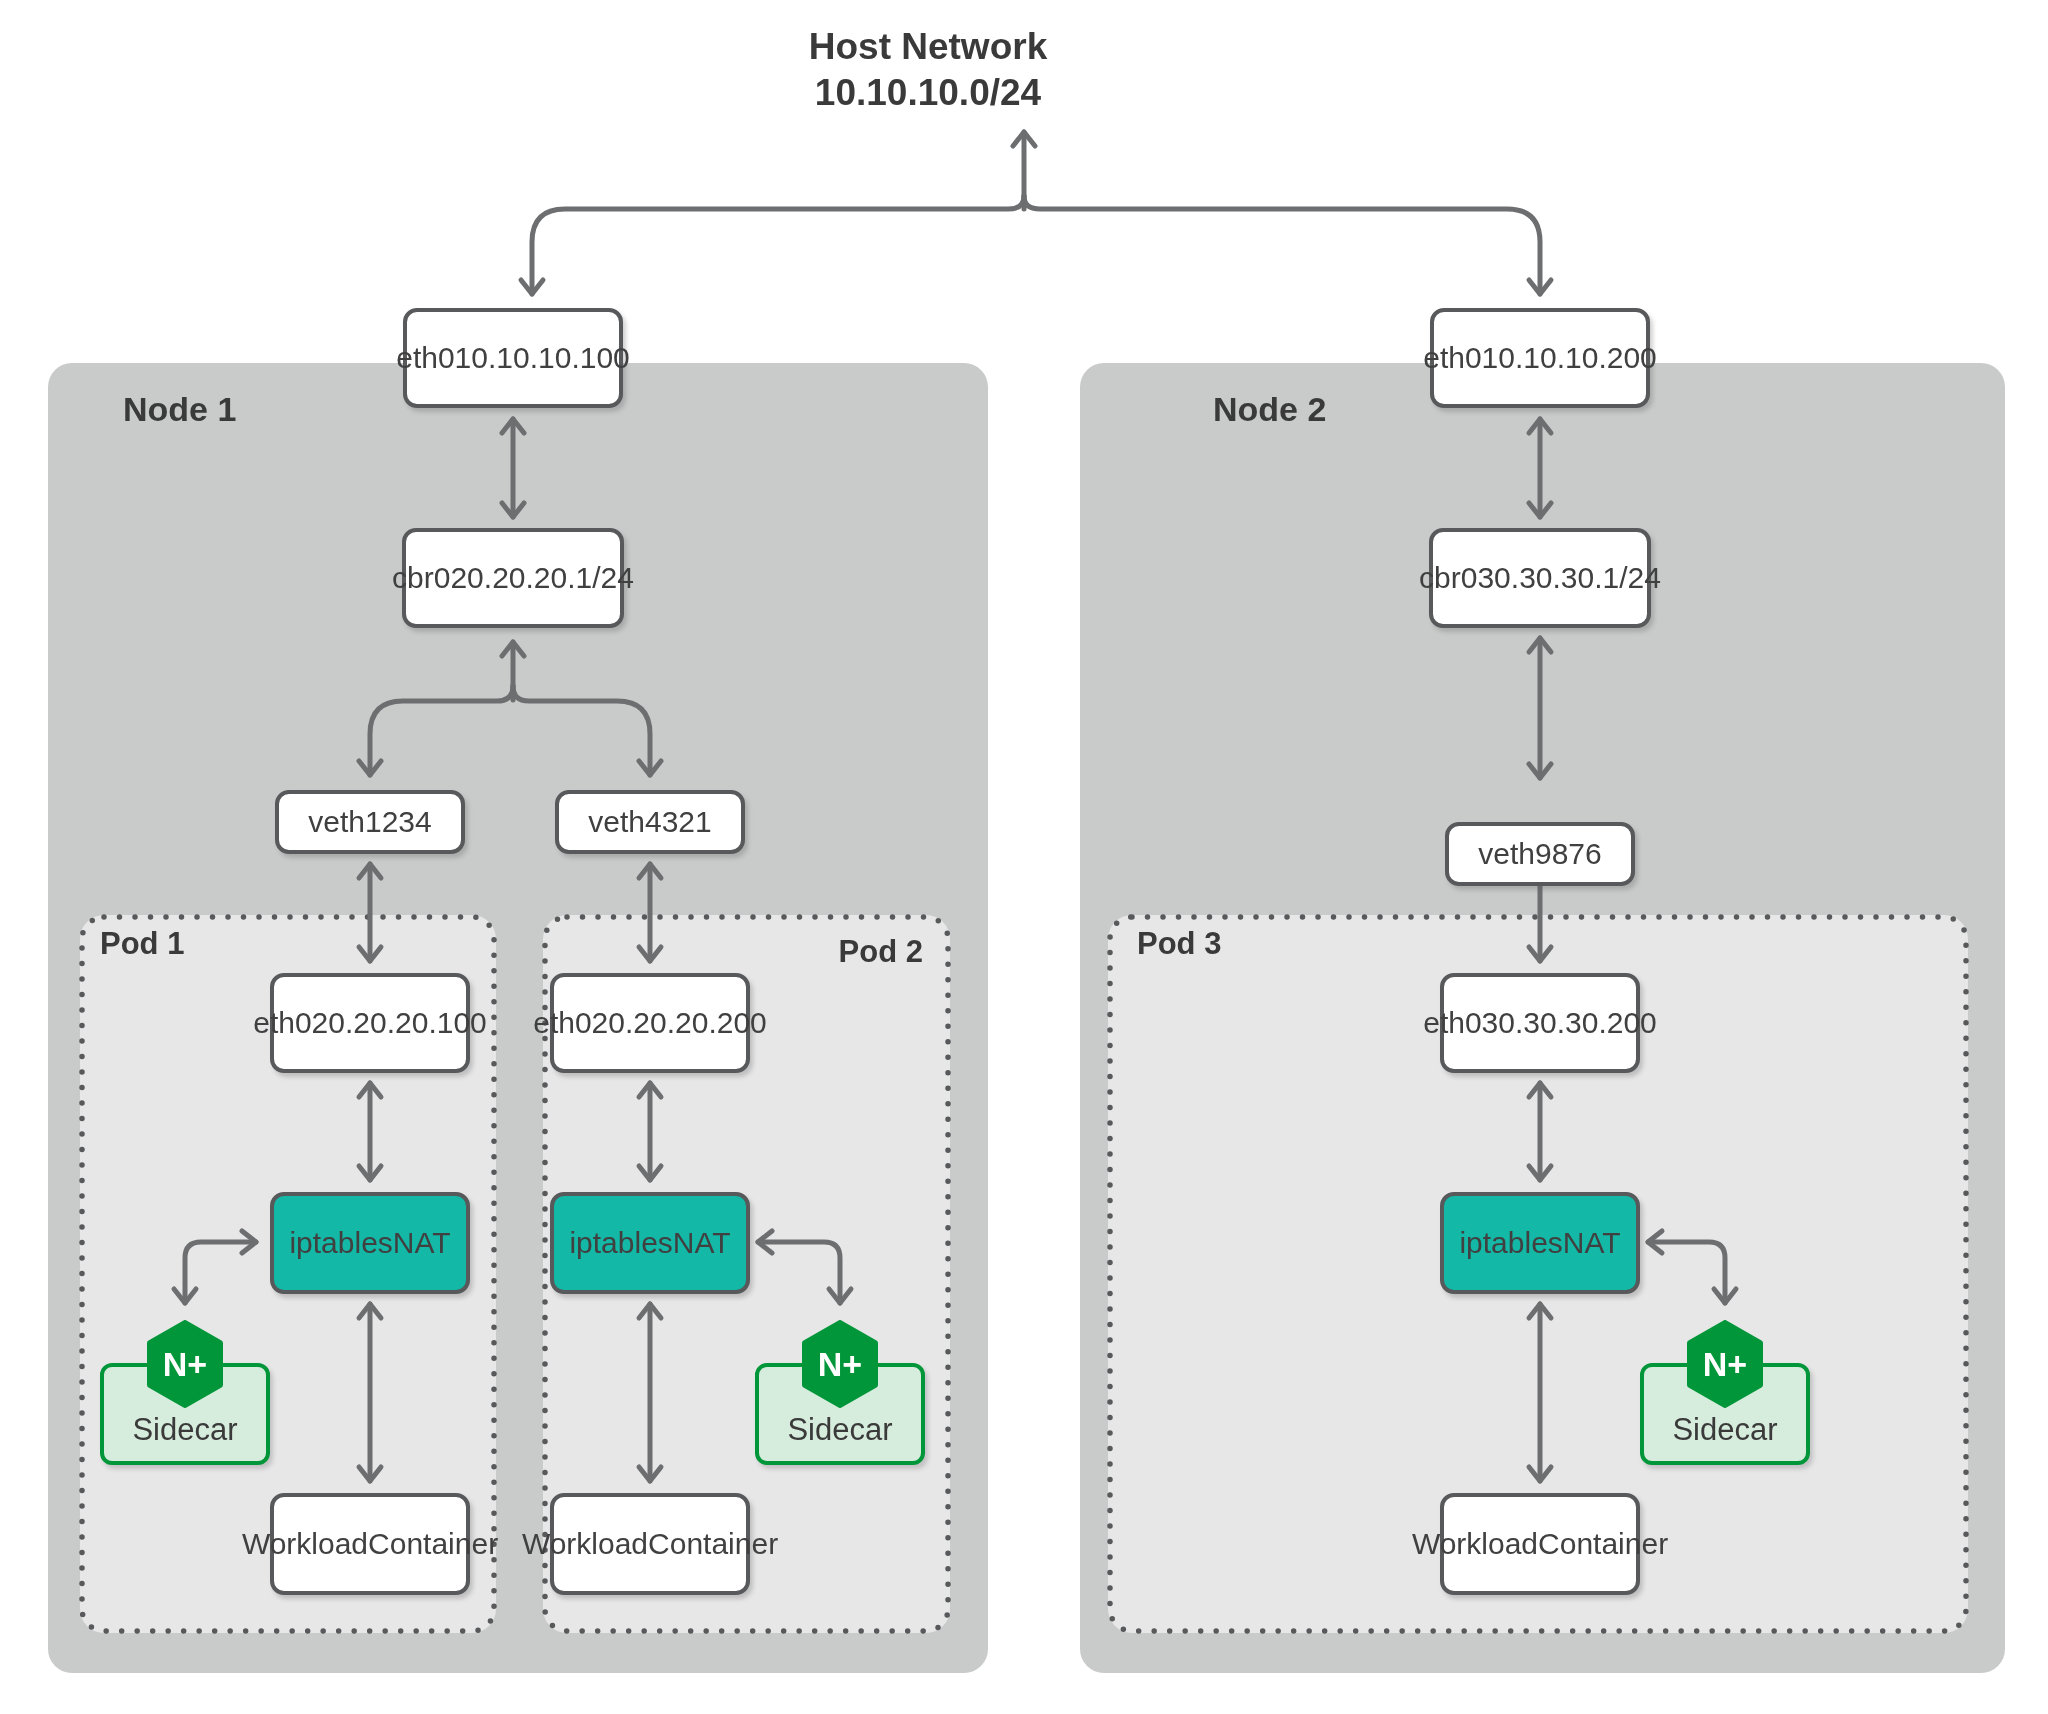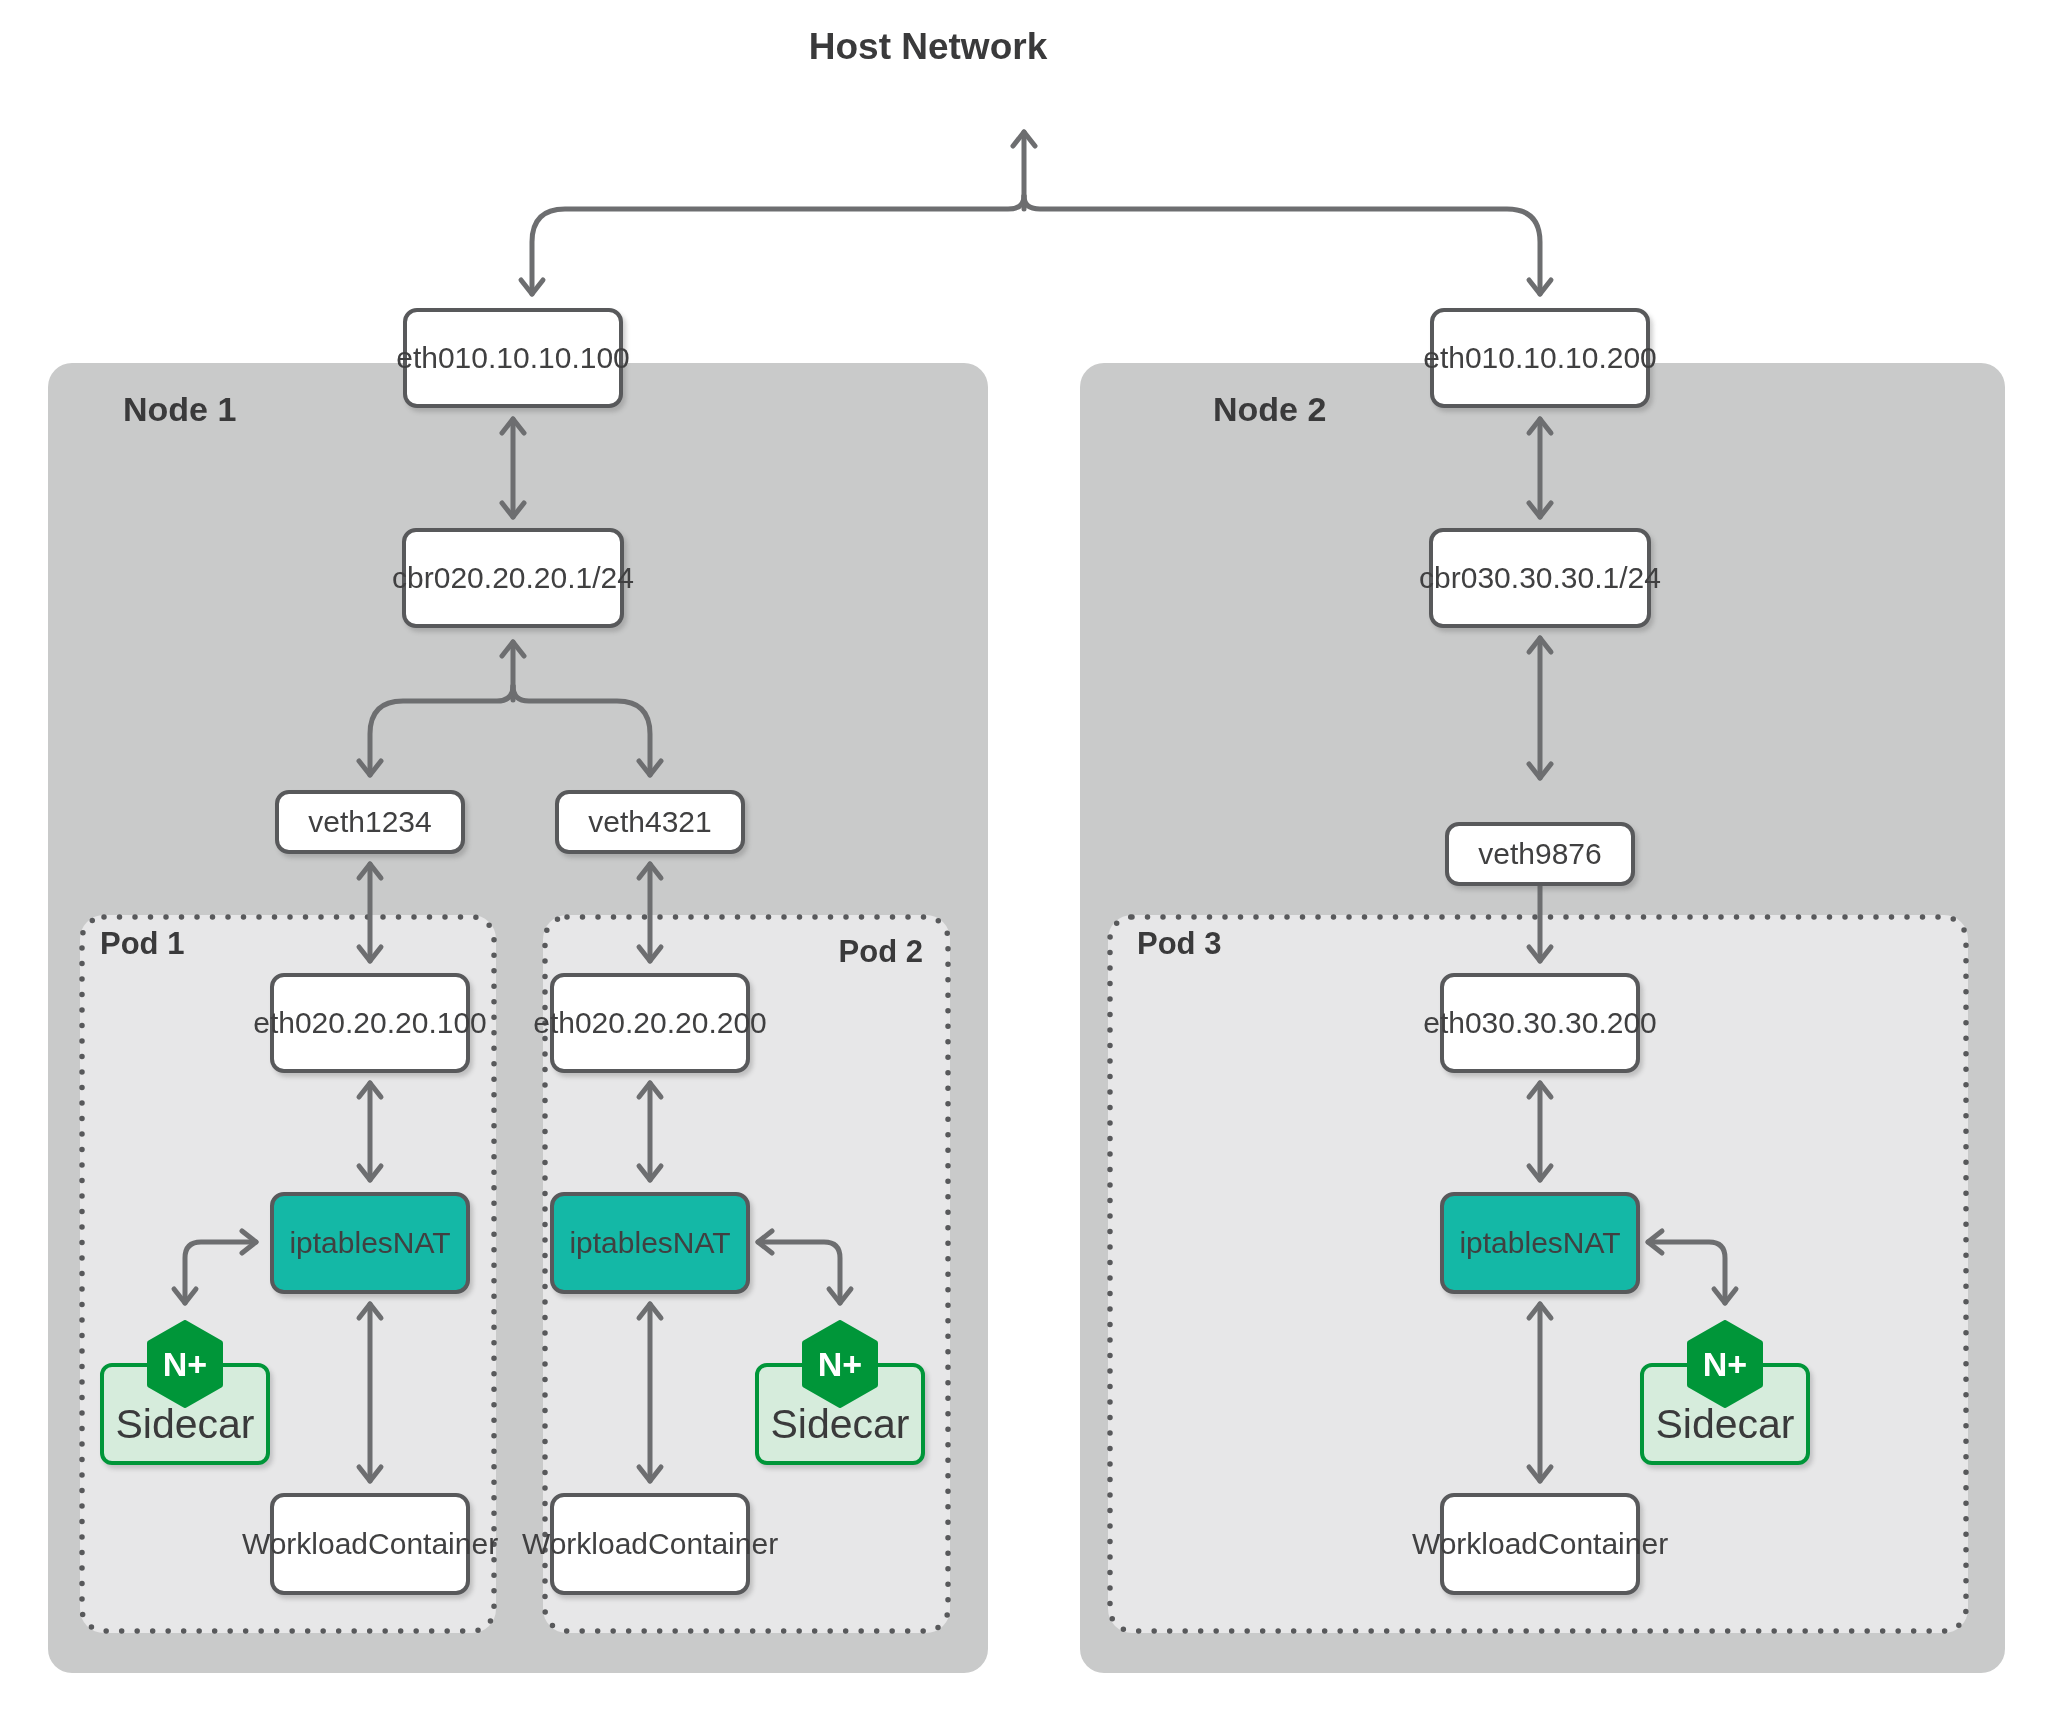--- a/index.html
+++ b/index.html
@@ -24,39 +24,40 @@
     border:4px solid #58595b;border-radius:14px;
     display:flex;flex-direction:row;align-items:center;justify-content:center;
     font-size:30px;line-height:36px;color:#404041;text-align:center;
     box-shadow:3px 4px 4px rgba(88,89,91,0.28);
   }
   .wbox.nat{background:#14b8a6;}
   .sidecar{
     position:absolute;box-sizing:border-box;background:#d6ecdc;
     border:4px solid #009639;border-radius:12px;
     display:flex;align-items:flex-end;justify-content:center;
-    font-size:41px;color:#3a3a3b;padding-bottom:13px;
+    font-size:31px;color:#3a3a3b;padding-bottom:13px;
     box-shadow:3px 4px 4px rgba(88,89,91,0.25);
   }
   .hex{position:absolute;width:76px;height:88px;}
   svg.overlay{position:absolute;left:0;top:0;pointer-events:none;}
   .title{
     position:absolute;left:0;top:24px;width:1856px;text-align:center;
     font-size:37px;font-weight:bold;line-height:46px;color:#3a3a3b;
   }
   .arrow{fill:none;stroke:#6d6e70;stroke-width:5;stroke-linecap:round;}
   .poddots{fill:none;stroke:#58595b;stroke-width:5.5;stroke-linecap:round;stroke-dasharray:0 15.5;}
 </style>
 </head>
 <body>
 
 <div id="canvas">
 
   <div class="title">
     <div>Host Network</div>
+    <div>10.10.10.0/24</div>
   </div>
 
   <div class="node" style="left:48px;top:363px;width:940px;height:1310px"></div>
   <div class="node" style="left:1080px;top:363px;width:925px;height:1310px"></div>
 
   <div class="node-label" style="left:83px;top:390px">Node 1</div>
   <div class="node-label" style="left:1173px;top:390px">Node 2</div>
 
   <div class="pod" style="left:80px;top:915px;width:416px;height:718px"></div>
   <div class="pod" style="left:543px;top:915px;width:407px;height:718px"></div>

